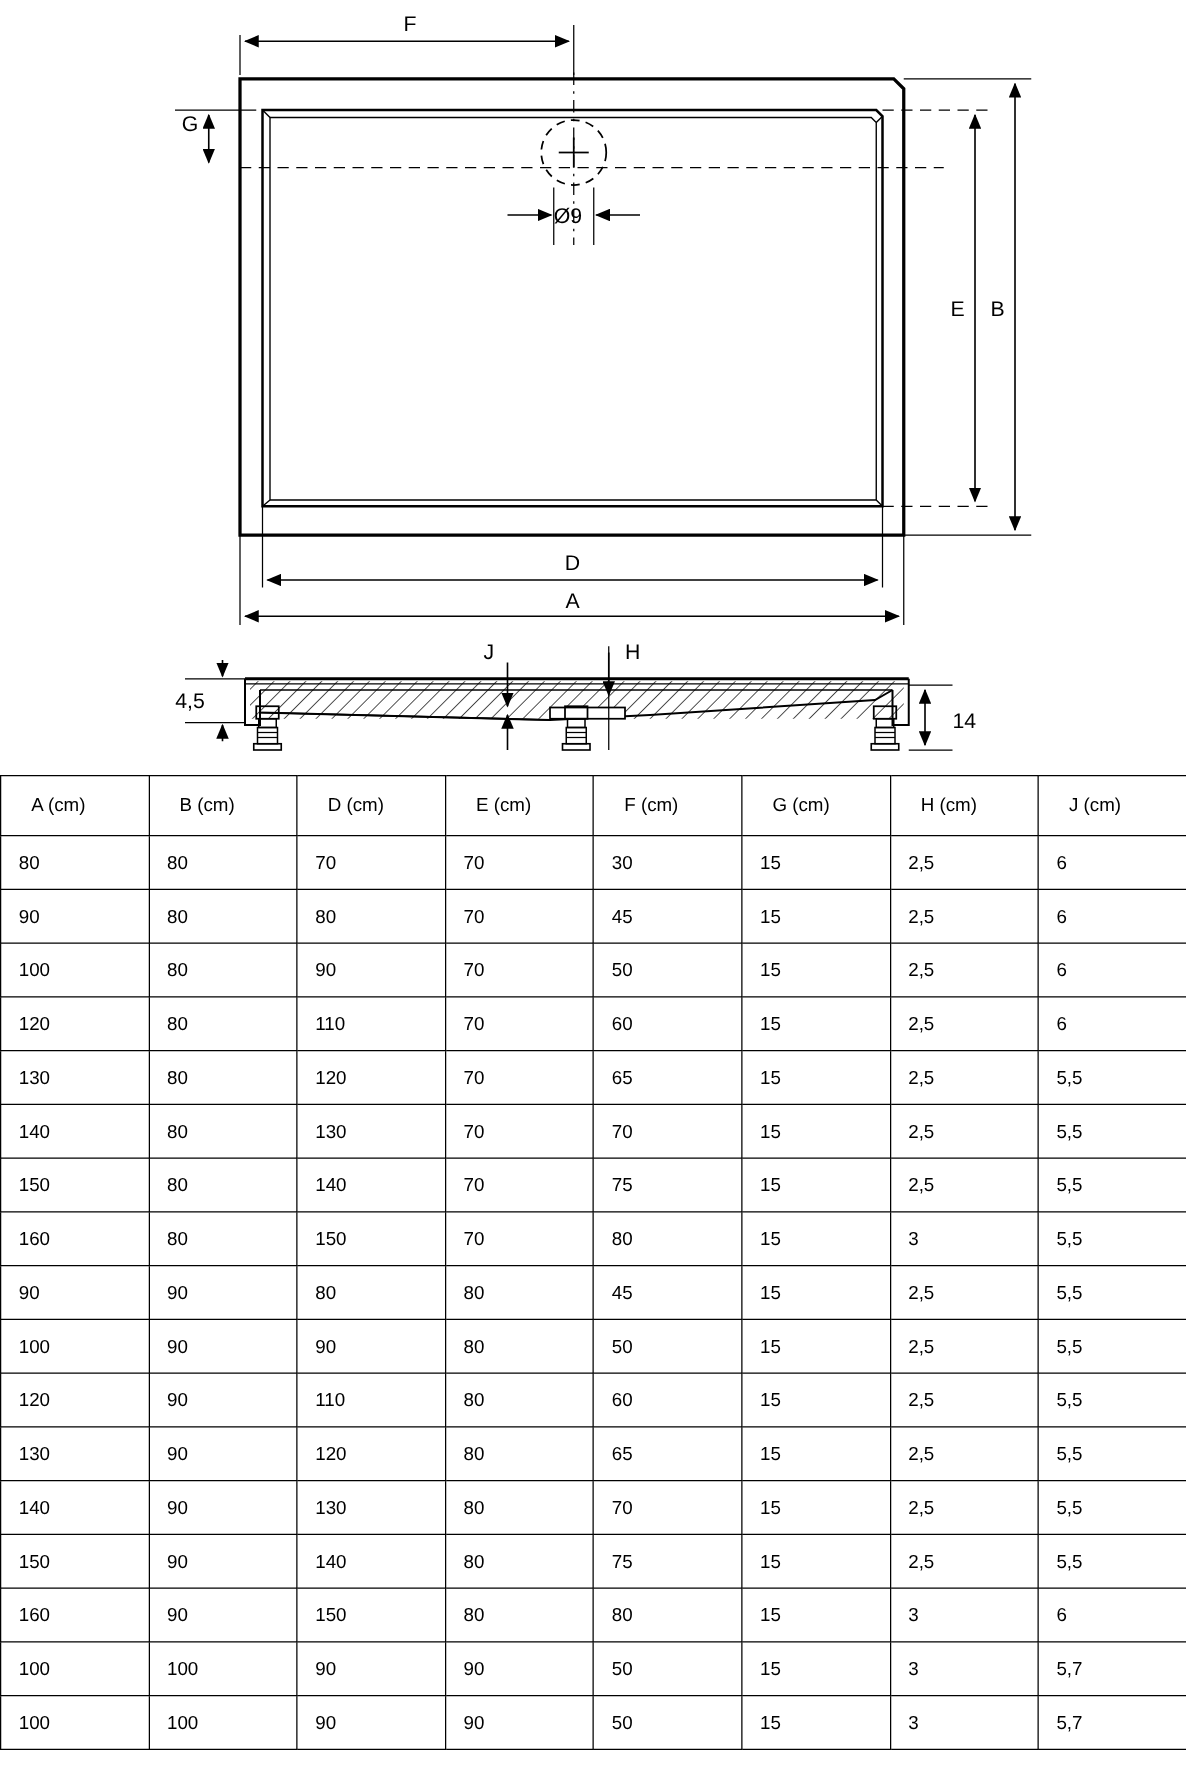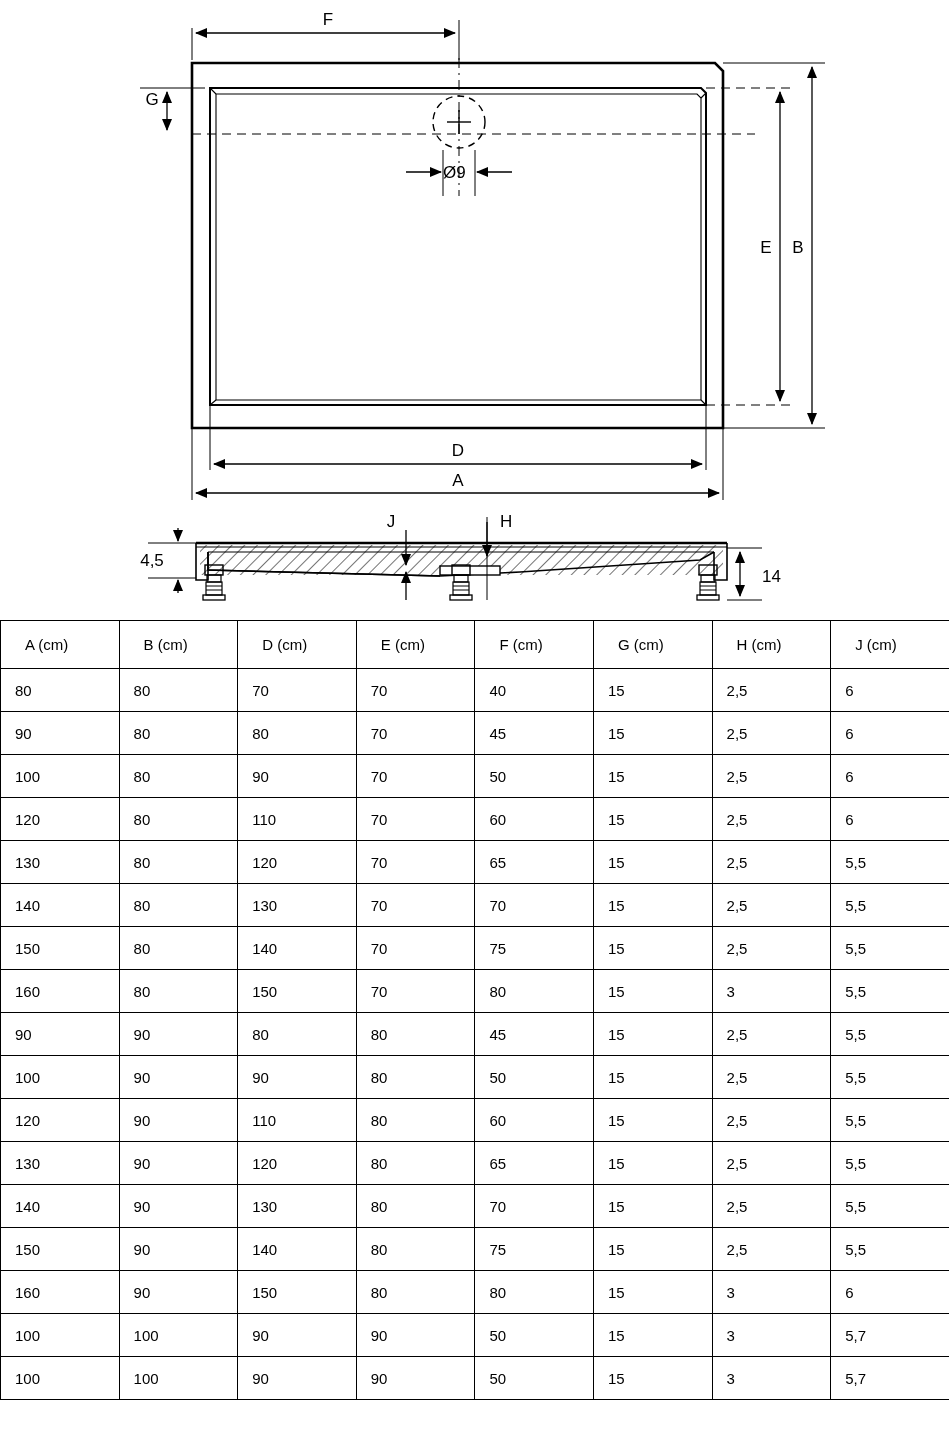--- a/index.html
+++ b/index.html
@@ -235,21 +235,21 @@
       <th>H (cm)</th>
       <th>J (cm)</th>
     </tr>
   </thead>
   <tbody id="spec-table-body">
       <tr>
         <td>80</td>
         <td>80</td>
         <td>70</td>
         <td>70</td>
-        <td>40</td>
+        <td>30</td>
         <td>15</td>
         <td>2,5</td>
         <td>6</td>
       </tr>
       <tr>
         <td>90</td>
         <td>80</td>
         <td>80</td>
         <td>70</td>
         <td>45</td>

